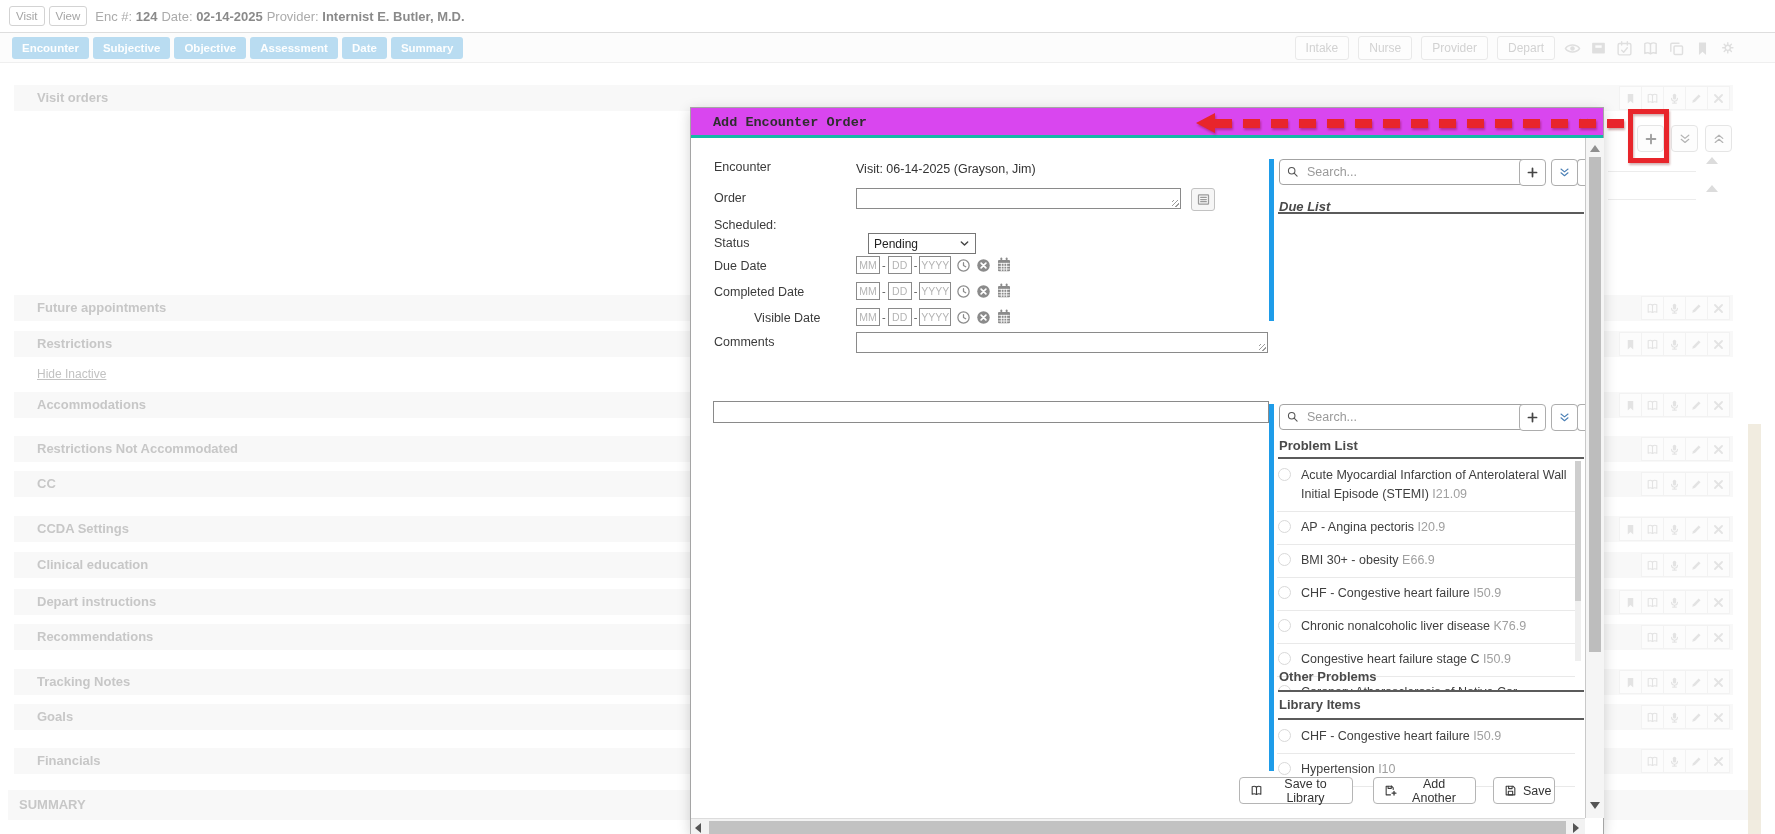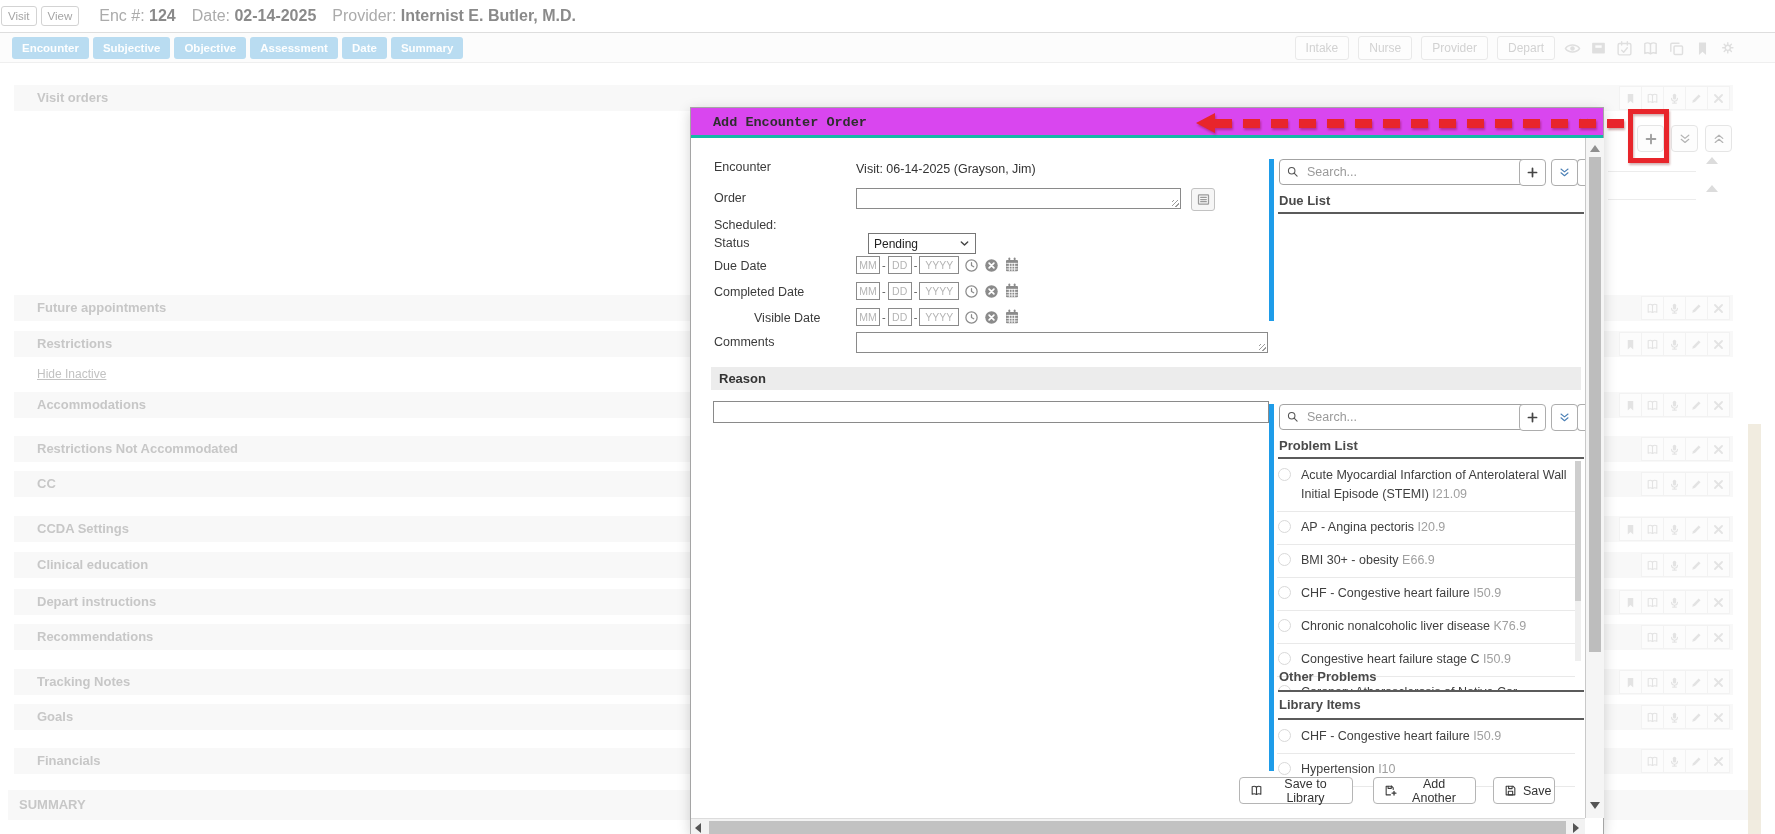--- a/index.html
+++ b/index.html
@@ -2,24 +2,24 @@
 <html><head>
 <meta charset="utf-8">
 <style>
   * { margin:0; padding:0; box-sizing:border-box; }
   html,body { width:1775px; height:834px; overflow:hidden; background:#fff;
     font-family:"Liberation Sans", sans-serif; }
   svg { display:block; }
 
   
   .topbar { position:absolute; left:0; top:0; width:1775px; height:33px; background:#fff;
-    border-bottom:1px solid #dedede; display:flex; align-items:center; padding-left:1px; }
+    border-bottom:1px solid #dedede; display:flex; align-items:center; padding-left:9px; }
   .tb-btn { border:1px solid #d3d3d3; border-radius:3px; background:#fff; color:#a5a5a5;
     font-size:11.5px; padding:3px 6px; margin-right:4px; }
-  .meta { margin-left:16px; font-size:16px; color:#ababab; }
+  .meta { margin-left:4px; font-size:13px; color:#ababab; }
   .meta b { color:#8a8a8a; font-weight:bold; }
 
   
   .navbar { position:absolute; left:0; top:33px; width:1775px; height:30px; background:#fcfcfc;
     border-bottom:1px solid #efefef; }
   .enc-tabs { position:absolute; left:12px; top:4px; display:flex; gap:4px; }
   .enc-tab { background:#b9dcf1; color:#fdfefe; font-weight:bold; font-size:11.5px;
     border:none; border-radius:3px; padding:5px 10px; }
   .right-tools { position:absolute; right:38px; top:3px; display:flex; align-items:center; gap:9px; }
   .stage-btn { border:1px solid #e9e9e9; border-radius:3px; background:#fdfdfd; color:#d2d2d2;
@@ -69,21 +69,21 @@
   .resize-corner { position:absolute; right:1px; bottom:1px; width:7px; height:7px;
     background:repeating-linear-gradient(-45deg, transparent 0 2px, #9c9c9c 2px 3px); }
   .list-btn { position:absolute; left:500px; width:24px; height:23px; border:1px solid #c2c2c2;
     border-radius:3px; background:#f6f6f6; color:#9a9a9a; display:flex; align-items:center; justify-content:center; }
   .sel { position:absolute; left:165px; width:108px; height:21px; border:1px solid #767676; background:#fff;
     display:flex; align-items:center; justify-content:space-between; padding:0 5px; font-size:12px; color:#222; }
   .sel .chev { color:#444; }
   .date-row { position:absolute; left:165px; display:flex; align-items:center; gap:2px; }
   .date-box { width:24px; height:18px; border:1px solid #8a8a8a; color:#b4b4b4; font-size:10.5px;
     display:flex; align-items:center; justify-content:center; }
-  .date-box.yyyy { width:40px; }
+  .date-box.yyyy { width:32px; }
   .date-dash { color:#555; font-size:11px; }
   .date-ic { color:#8b8b8b; margin-left:3px; }
 
   .accent-bar { position:absolute; left:578px; width:5px; background:#1e9ce9; }
   .search-wrap { position:absolute; left:588px; width:254px; height:26px; }
   .search-input { width:100%; height:100%; border:1px solid #a3a3a3; border-radius:4px; background:#fff;
     font-size:12.5px; color:#555; padding-left:27px; font-family:"Liberation Sans",sans-serif; }
   .search-input::placeholder { color:#9a9a9a; }
   .search-ic { position:absolute; left:7px; top:6px; color:#555; pointer-events:none; }
   .sq-btn { position:absolute; width:27px; height:27px; border:1px solid #adadad; border-radius:4px;
@@ -763,26 +763,23 @@
       </span>
     </div>
   <div class="sq-btn chev" style="left:860px; top:51px;">
       <span>
         <svg width="13" height="13" viewBox="0 0 24 24" fill="none" stroke="currentColor" stroke-width="2" stroke-linecap="round" stroke-linejoin="round">
           <path d="M5.5 5.5L12 11l6.5-5.5M5.5 12.5L12 18l6.5-5.5"></path>
         </svg>
       </span>
     </div>
   <div class="sliver" style="left:886px; top:51px;"></div>
-  <div class="panel-hdr" style="top:85px;">Due List</div>
+  <div class="panel-hdr" style="top:91px;font-style:italic;">Due List</div>
   <div class="panel-rule" style="top:104px;"></div>
 
-  <div class="reason-hdr">
-    <div class="txt">Reason</div>
-  </div>
   <div class="t-input" style="left:22px; top:293px; width:556px; height:22px;"></div>
 
   <div class="accent-bar" style="top:296px; height:367px;"></div>
   <div class="search-wrap" style="top:296px;">
     <input class="search-input" placeholder="Search..." style="">
     <span class="search-ic">
         <svg width="13" height="13" viewBox="0 0 24 24" fill="none" stroke="currentColor" stroke-width="2" stroke-linecap="round" stroke-linejoin="round">
           <circle cx="10.5" cy="10.5" r="6"></circle>
           <line x1="15" y1="15" x2="20.5" y2="20.5"></line>
         </svg>

